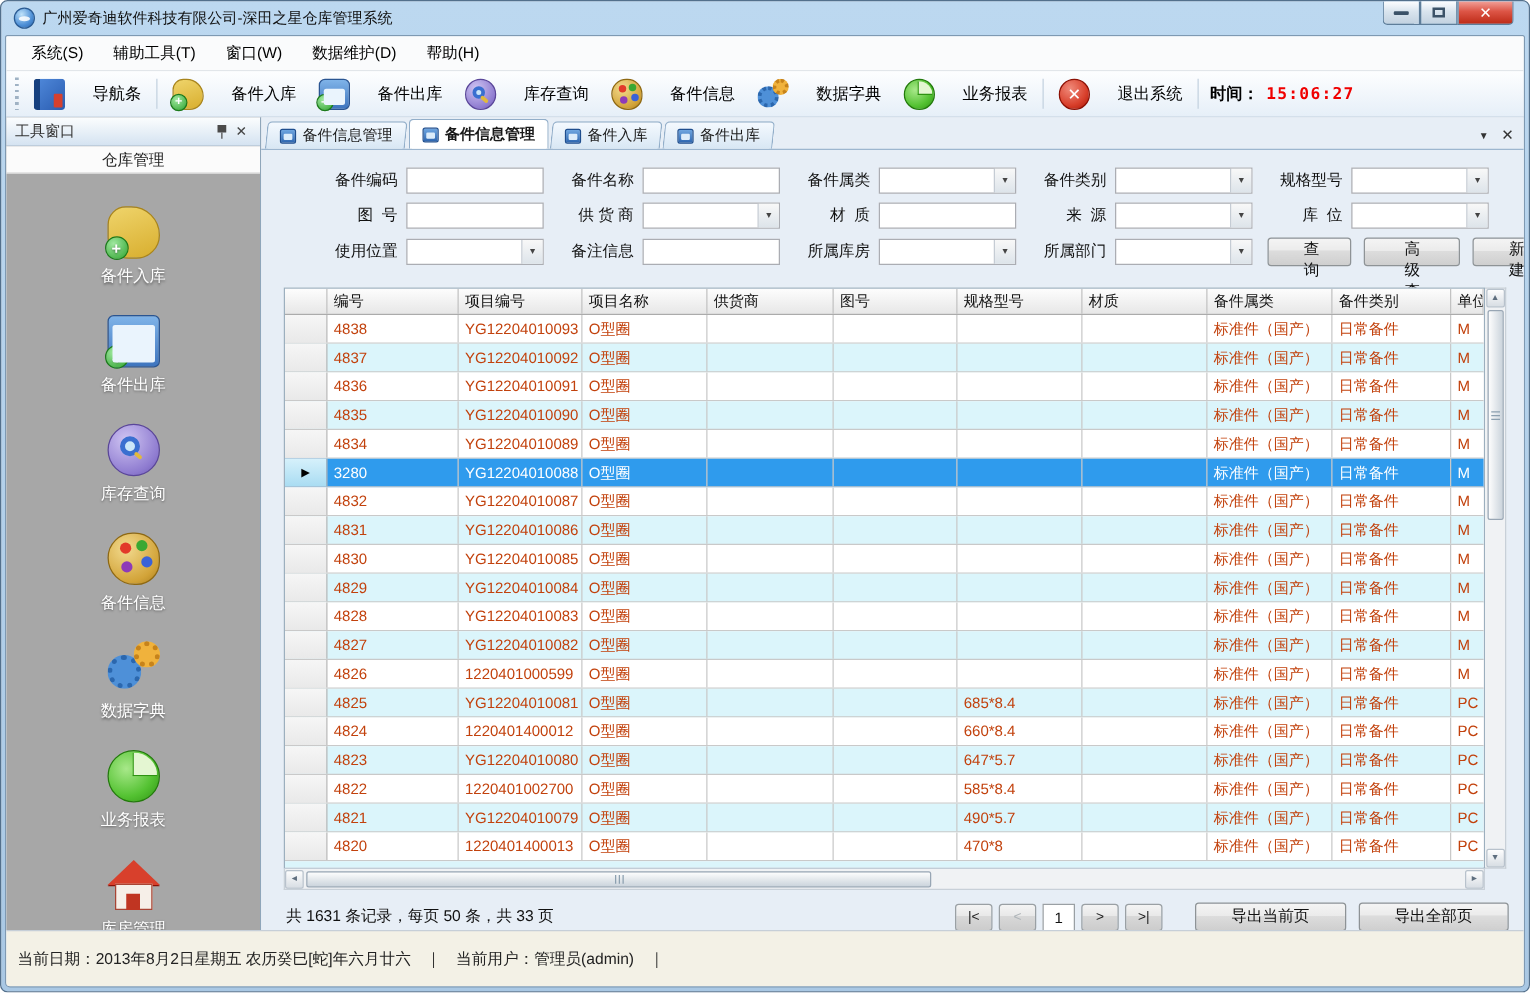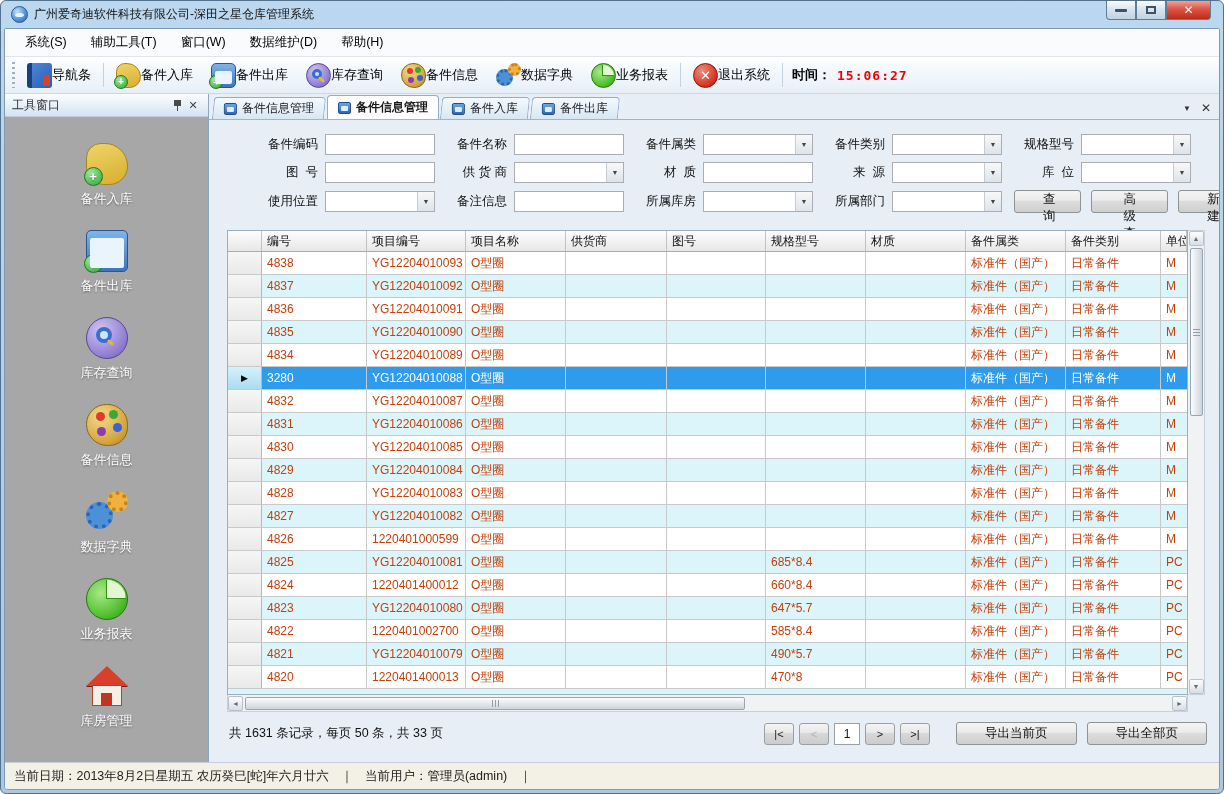--- a/index.html
+++ b/index.html
@@ -16,21 +16,21 @@
   .min-glyph { width:12px; height:3px; background:#3B5268; border-radius:1px; }
   .max-glyph { width:10px; height:8px; border:2px solid #3B5268; }
   
   .frame { flex:1; margin:0 3px 3px 3px; background:#F1F5F9; border:1px solid #7E99B2; border-radius:2px 2px 4px 4px; display:flex; flex-direction:column; overflow:hidden; }
   
   .menubar { height:28px; background:#FAFBFC; border-bottom:1px solid #E2E6EA; display:flex; align-items:center; padding:0 8px; font-size:12.5px; }
   .menu-item { padding:4px 12px; cursor:pointer; }
   
   .toolbar { height:37px; background:linear-gradient(#FDFEFF,#E6EFF8); border-bottom:1px solid #CBD9E6; display:flex; align-items:center; padding:0 4px; font-size:13px; }
   .grip { width:5px; height:26px; margin:0 3px; background:repeating-linear-gradient(#9FB2C4 0 2px, transparent 2px 5px); width:3px; }
-  .titem { display:flex; align-items:center; gap:0; padding:0 9px; height:30px; cursor:pointer;justify-content:space-between; }
+  .titem { display:flex; align-items:center; gap:22px; padding:0 9px; height:30px; cursor:pointer;justify-content:space-between; }
   .tsep { width:1px; height:24px; background:#C3D2E0; margin:0 3px; }
   .time-label { font-weight:bold; margin-left:6px; }
   .time-value { color:#F00000; font-weight:bold; font-family:"DejaVu Sans Mono",monospace; margin-left:6px; letter-spacing:1px; }
   .ticon { width:25px; height:25px; position:relative; flex:none; }
   
   .ic-book { background:linear-gradient(135deg,#4D86D8,#2A5CB0); border-radius:3px; border-left:5px solid #16407F; }
   .ic-book:after { content:""; position:absolute; right:2px; bottom:2px; width:7px; height:11px; background:#D6402E; border-radius:1px; }
   .badge { position:absolute; left:-3px; bottom:-2px; width:14px; height:14px; border-radius:50%; background:radial-gradient(circle at 35% 30%,#9FE89F,#2FA32F); border:1px solid #1C7A1C; color:#fff; font-size:10px; line-height:12px; text-align:center; font-weight:bold; }
   .ic-in { background:linear-gradient(160deg,#EFD46B,#D8AE2E); border-radius:35% 55% 45% 40%; border:1px solid #A8841C; }
   .ic-out { background:linear-gradient(#7FB3E8,#3D74BE); border-radius:5px; border:1px solid #2A5592; }
@@ -121,21 +121,21 @@
   .hspacer { flex:1; } .vspacer { flex:1; }
   
   .gridfooter { display:flex; align-items:center; margin:10px 12px 0 20px; font-size:12.5px; color:#111; }
   .pager { margin-left:auto; display:flex; align-items:center; gap:5px; }
   .pbtn { width:30px; height:22px; font-size:11px; font-family:inherit; color:#222; background:linear-gradient(#F4F4F4,#E8E8E8 45%,#D8D8D8 46%,#CCCCCC); border:1px solid #9AA0A4; border-radius:3px; cursor:pointer; }
   .pbtn.disabled { color:#AEB4B8; cursor:default; }
   .pagebox { width:26px; height:22px; background:#fff; border:1px solid #9AA0A4; text-align:center; line-height:21px; font-size:12px; }
   .exports { display:flex; gap:10px; margin-left:26px; }
   .spacer { flex:1; }
   
-  .statusbar { height:27px; flex:none; background:#F3F1E6; border-top:1px solid #C6CFD8; display:flex; align-items:center; padding:0 9px; font-size:12.5px; color:#222; gap:12px; }
+  .statusbar { height:45px; flex:none; background:#F3F1E6; border-top:1px solid #C6CFD8; display:flex; align-items:center; padding:0 9px; font-size:12.5px; color:#222; gap:12px; }
   .pin-icon { display:inline-block; width:11px; height:12px; position:relative; }
   .pin-icon:before { content:""; position:absolute; left:2px; top:1px; width:7px; height:6px; background:#4A4A4A; }
   .pin-icon:after { content:""; position:absolute; left:5px; top:7px; width:1px; height:5px; background:#4A4A4A; }
 </style>
 </head>
 <body>
 
 <div class="window">
 
   <div class="titlebar">
@@ -223,20 +223,21 @@
 
       <div class="sidebar">
         <div class="sb-header">
           <span>工具窗口</span>
           <span class="spring"></span>
           <span class="sb-tool">
               <span class="pin-icon"></span>
             </span>
           <span class="sb-tool">✕</span>
         </div>
+        <div class="sb-section">仓库管理</div>
         <div class="sb-body">
           <div class="sb-item">
             <span class="sicon ic-in">
                 <span class="badge">+</span>
               </span>
             <span>备件入库</span>
           </div>
           <div class="sb-item">
             <span class="sicon ic-out">
                 <span class="badge arrow"></span>

